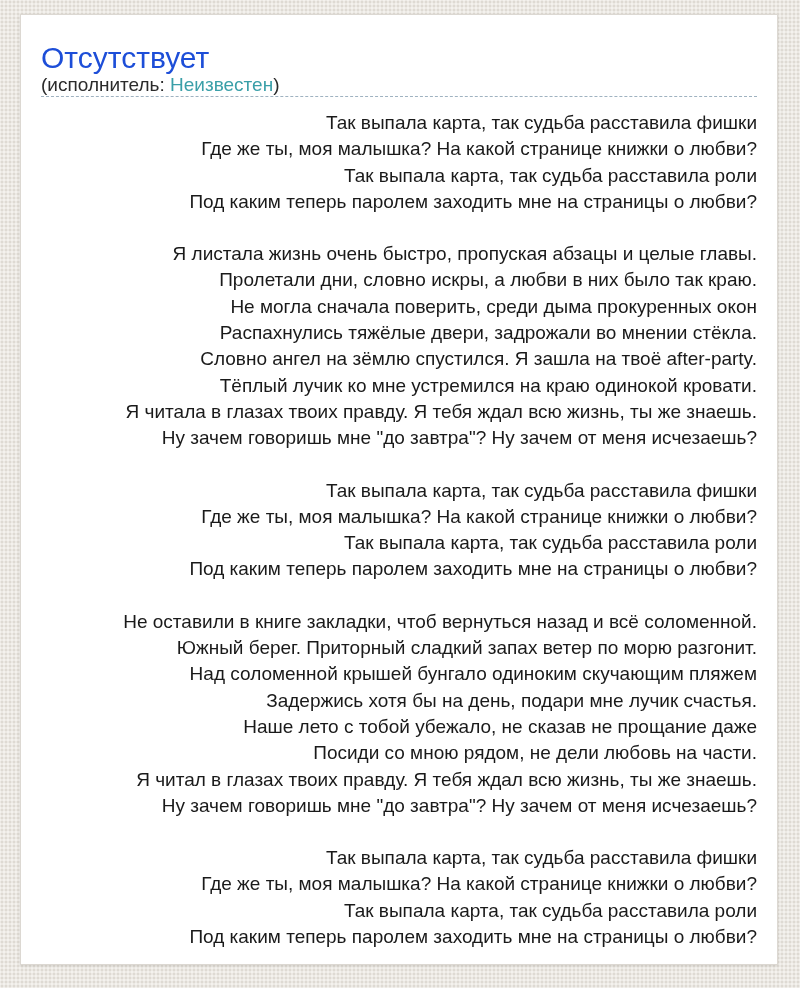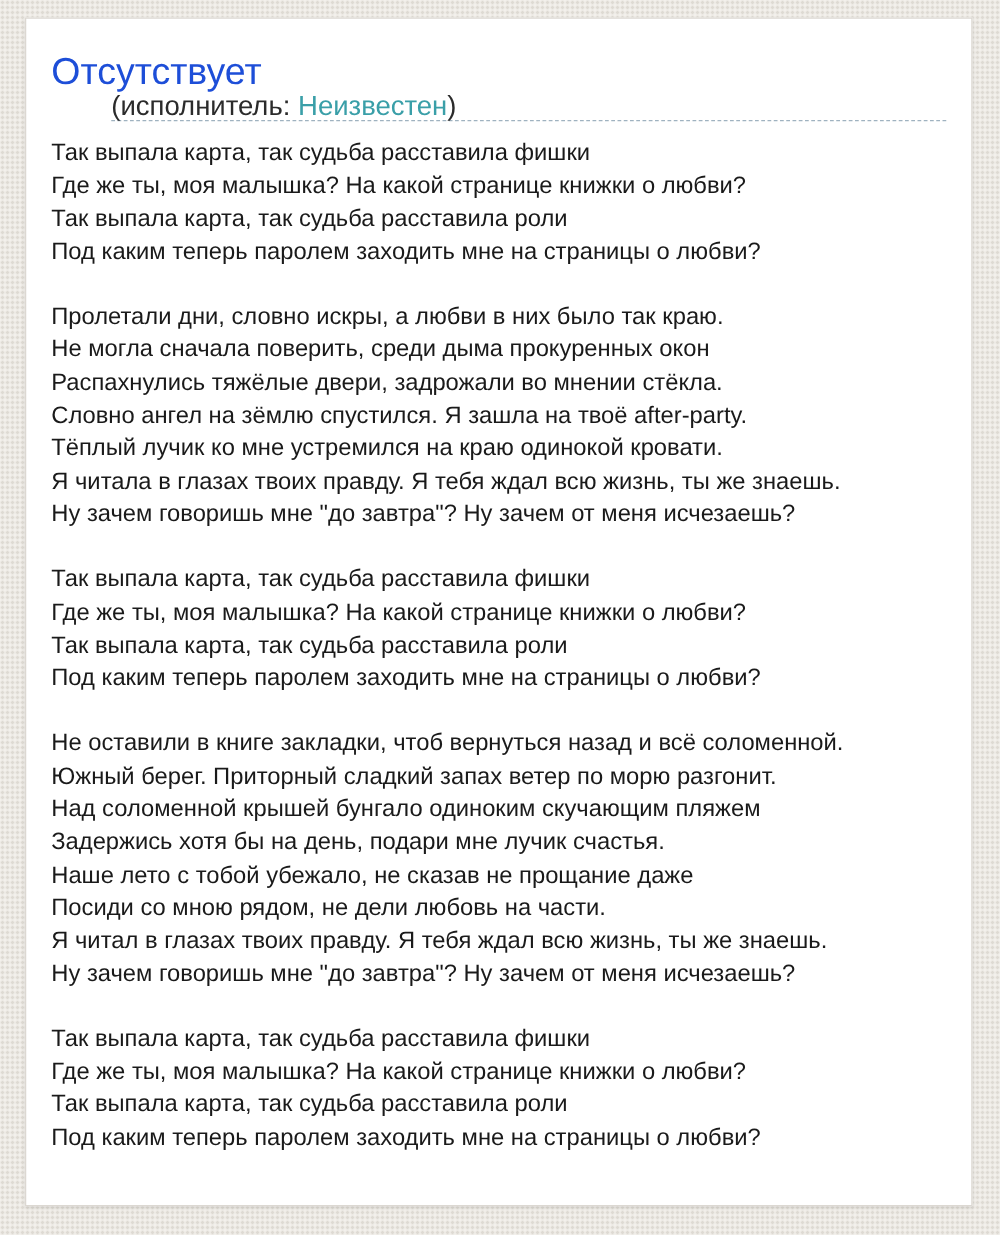--- a/index.html
+++ b/index.html
@@ -29,56 +29,56 @@
     box-shadow: 0 1px 3px rgba(0,0,0,0.10);
     padding: 27px 20px 0 20px;
   }
   .song-title {
     font-size: 30px;
     line-height: 32px;
     font-weight: normal;
     color: #1d4ed8;
   }
   .subtitle {
-    font-size: 22px;
+    font-size: 19px;
     line-height: 21px;
     color: #2b2b2b;
     padding-bottom: 1px;
     border-bottom: 1px dashed #9fb2c0;
-    margin-left: 48px;
   }
   .artist-link {
     color: #3a9fa8;
     text-decoration: none;
     cursor: pointer;
   }
   .lyrics {
     margin-top: 13px;
     font-size: 19px;
     line-height: 26.3px;
     color: #1a1a1a;
   }
-  .stanza { margin-bottom: 26px; }
+  .stanza { margin-bottom: 26px; text-align: right; }
   .stanza:last-child { margin-bottom: 0; }
   .line { white-space: nowrap; }
 </style>
 </head>
 <body>
 
 <div class="card">
   <h1 class="song-title">Отсутствует</h1>
   <div class="subtitle"><span>(исполнитель: </span><a class="artist-link">Неизвестен</a><span>)</span></div>
   <div class="lyrics">
       <div class="stanza">
         <div class="line">Так выпала карта, так судьба расставила фишки</div>
         <div class="line">Где же ты, моя малышка? На какой странице книжки о любви?</div>
         <div class="line">Так выпала карта, так судьба расставила роли</div>
         <div class="line">Под каким теперь паролем заходить мне на страницы о любви?</div>
       </div>
       <div class="stanza">
+        <div class="line">Я листала жизнь очень быстро, пропуская абзацы и целые главы.</div>
         <div class="line">Пролетали дни, словно искры, а любви в них было так краю.</div>
         <div class="line">Не могла сначала поверить, среди дыма прокуренных окон</div>
         <div class="line">Распахнулись тяжёлые двери, задрожали во мнении стёкла.</div>
         <div class="line">Словно ангел на зёмлю спустился. Я зашла на твоё after-party.</div>
         <div class="line">Тёплый лучик ко мне устремился на краю одинокой кровати.</div>
         <div class="line">Я читала в глазах твоих правду. Я тебя ждал всю жизнь, ты же знаешь.</div>
         <div class="line">Ну зачем говоришь мне "до завтра"? Ну зачем от меня исчезаешь?</div>
       </div>
       <div class="stanza">
         <div class="line">Так выпала карта, так судьба расставила фишки</div>

